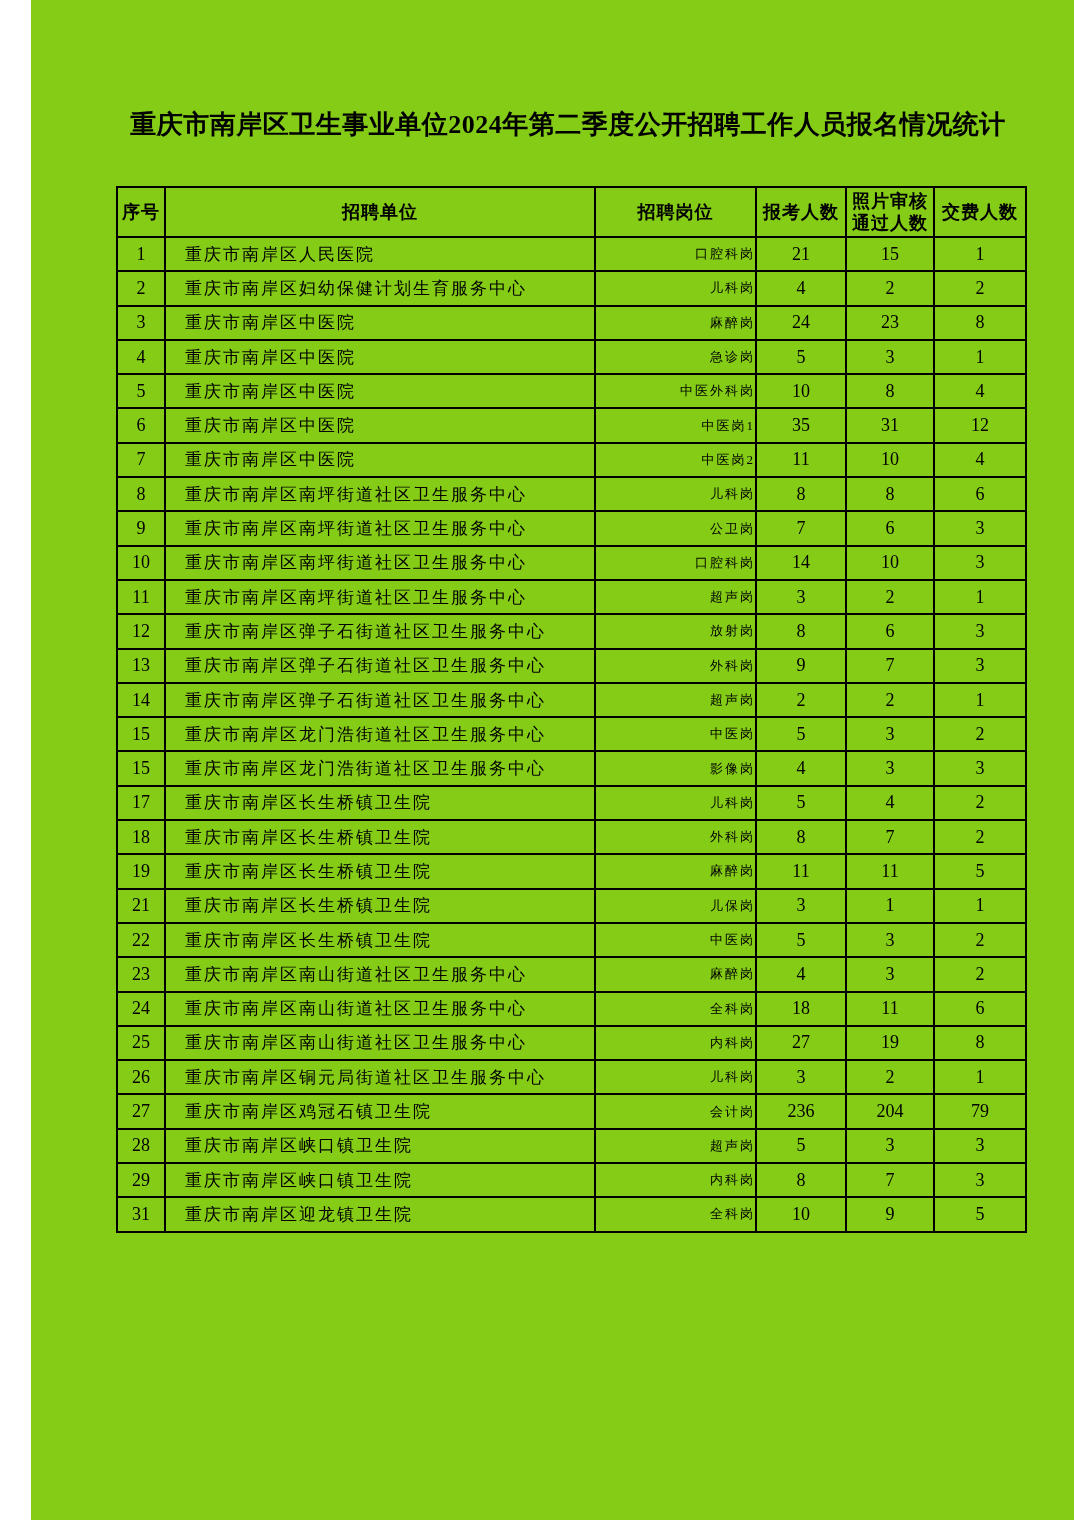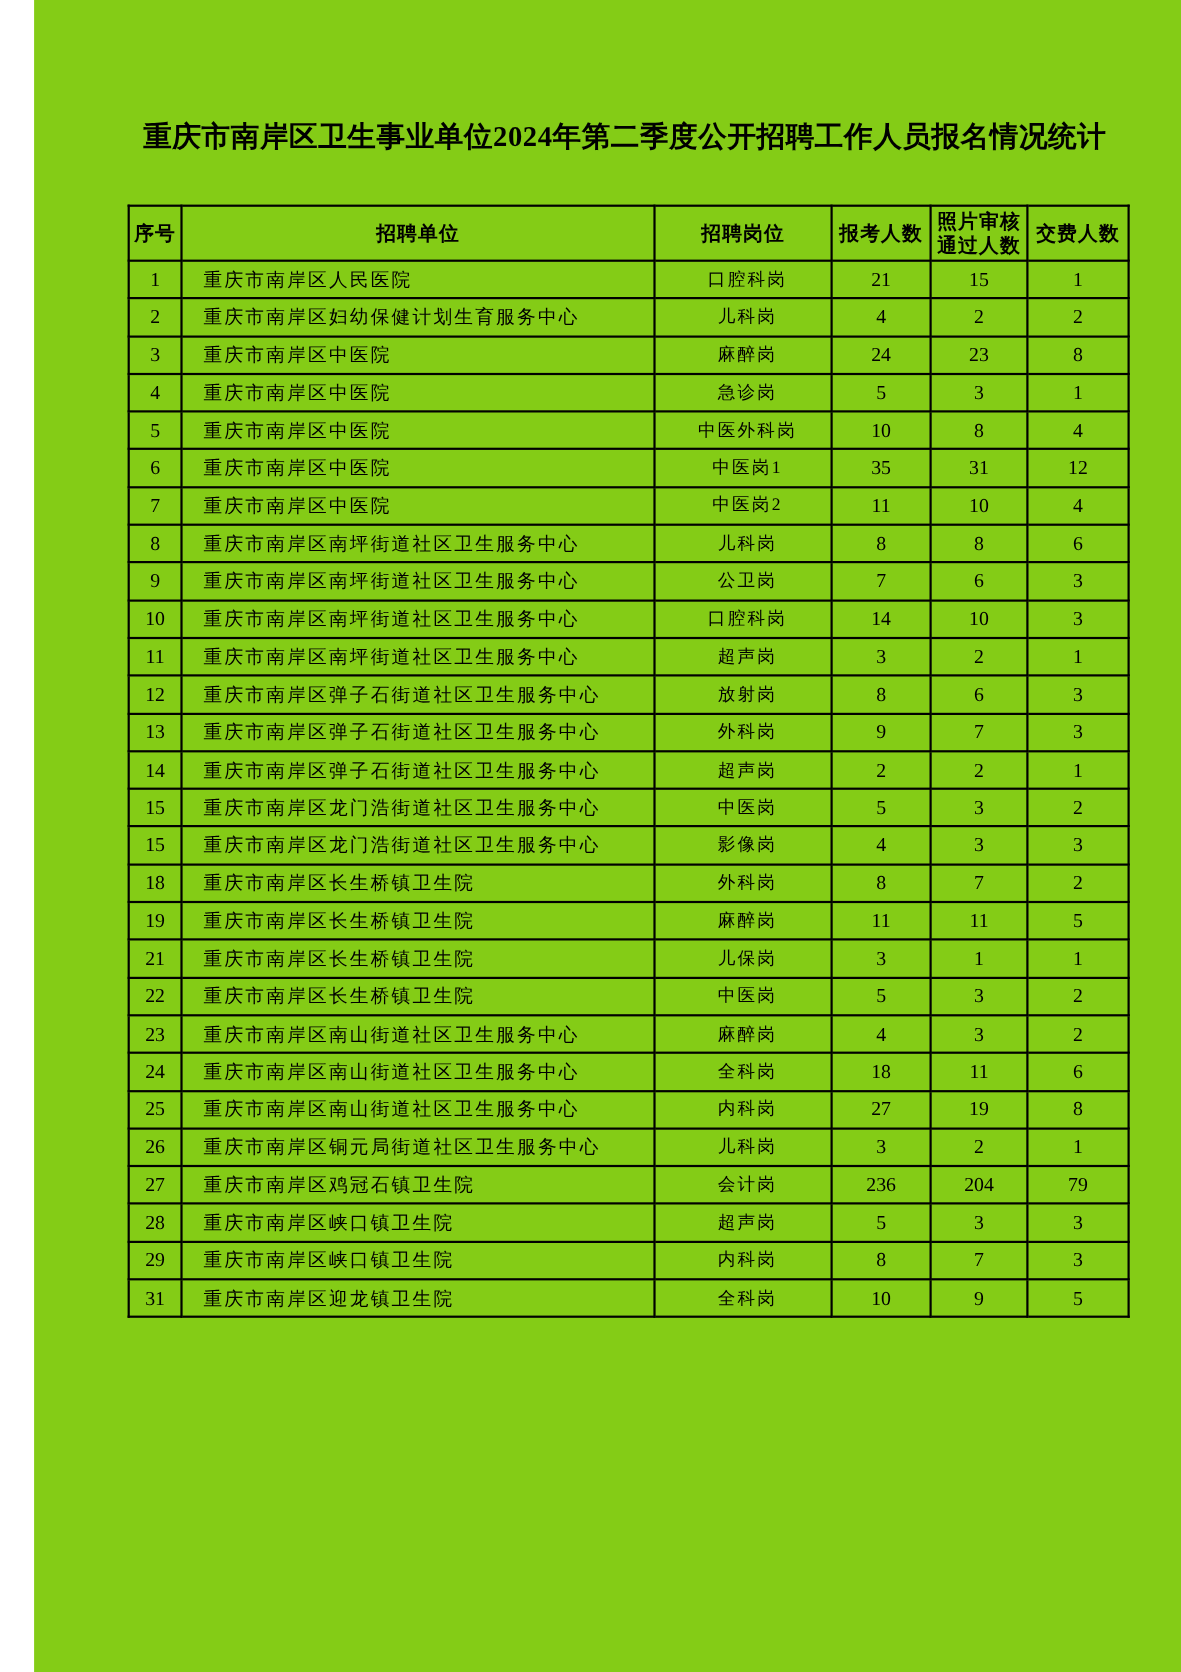--- a/index.html
+++ b/index.html
@@ -60,23 +60,23 @@
     font-size: 18px;
   }
   td.cell-unit {
     text-align: left;
     padding-left: 19px;
     font-size: 17px;
     letter-spacing: 2px;
     white-space: nowrap;
   }
   td.cell-post {
-    text-align: center;
+    text-align: right;
     padding-left: 8px;
-    font-size: 16px;
+    font-size: 13px;
     letter-spacing: 2px;
     white-space: nowrap;
   }
   td.cell-num {
     text-align: center;
     font-size: 18px;
   }
 </style>
 </head>
 <body>
@@ -230,20 +230,28 @@
     </tr>
         <tr>
       <td class="cell-index">15</td>
       <td class="cell-unit">重庆市南岸区龙门浩街道社区卫生服务中心</td>
       <td class="cell-post">影像岗</td>
       <td class="cell-num">4</td>
       <td class="cell-num">3</td>
       <td class="cell-num">3</td>
     </tr>
         <tr>
+      <td class="cell-index">17</td>
+      <td class="cell-unit">重庆市南岸区长生桥镇卫生院</td>
+      <td class="cell-post">儿科岗</td>
+      <td class="cell-num">5</td>
+      <td class="cell-num">4</td>
+      <td class="cell-num">2</td>
+    </tr>
+        <tr>
       <td class="cell-index">18</td>
       <td class="cell-unit">重庆市南岸区长生桥镇卫生院</td>
       <td class="cell-post">外科岗</td>
       <td class="cell-num">8</td>
       <td class="cell-num">7</td>
       <td class="cell-num">2</td>
     </tr>
         <tr>
       <td class="cell-index">19</td>
       <td class="cell-unit">重庆市南岸区长生桥镇卫生院</td>

